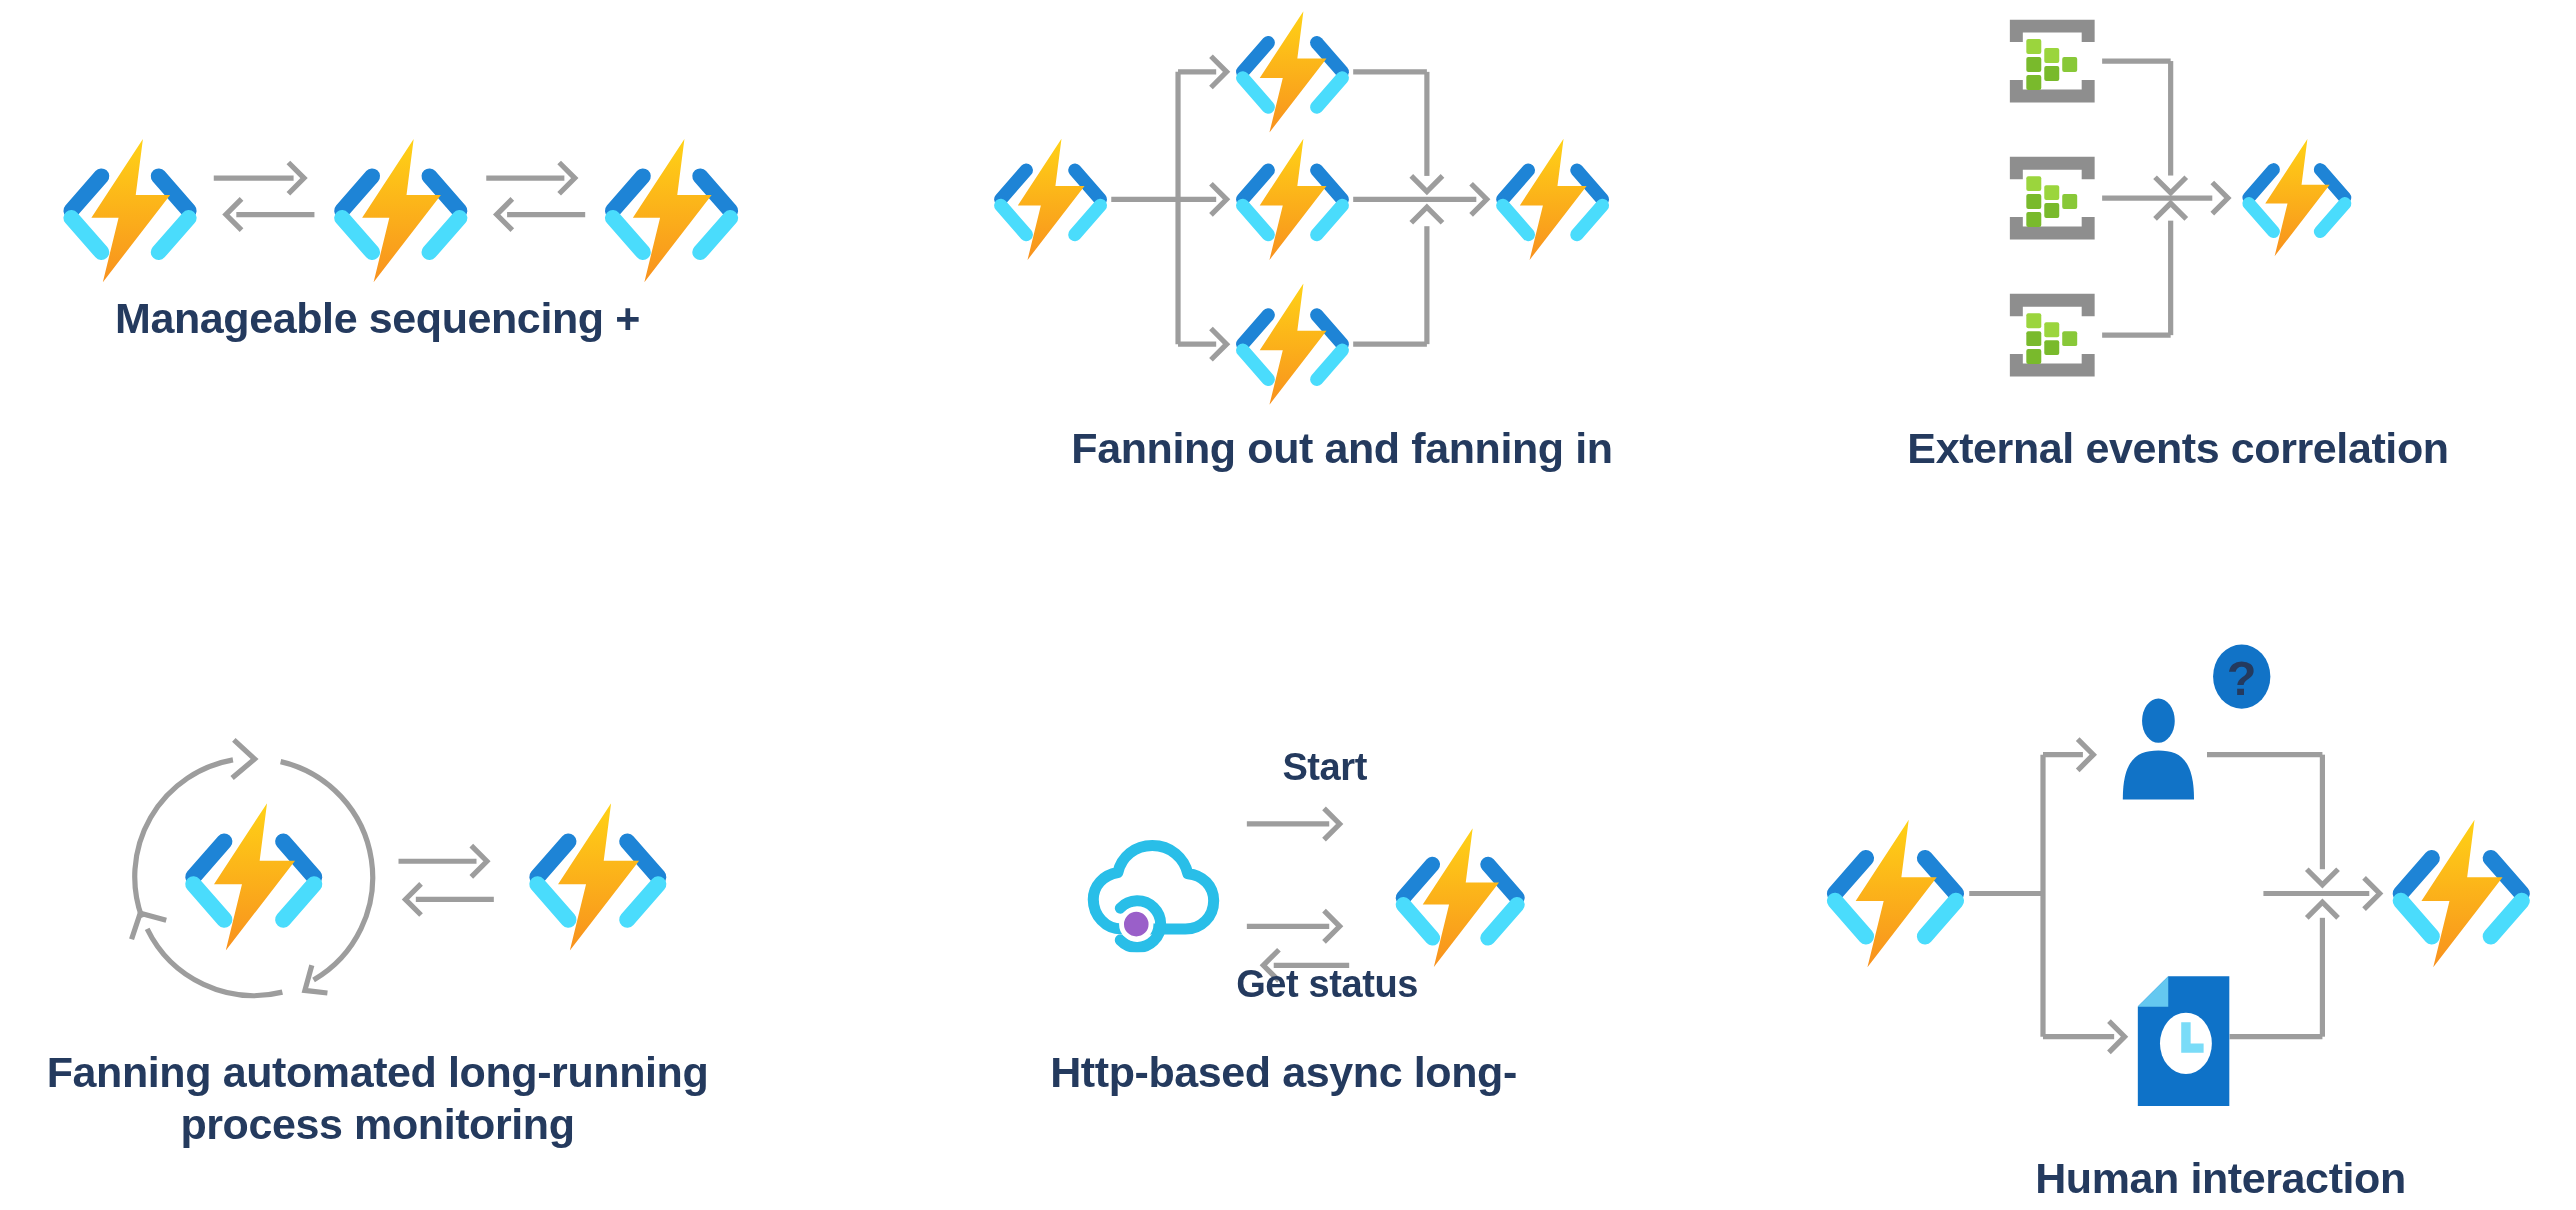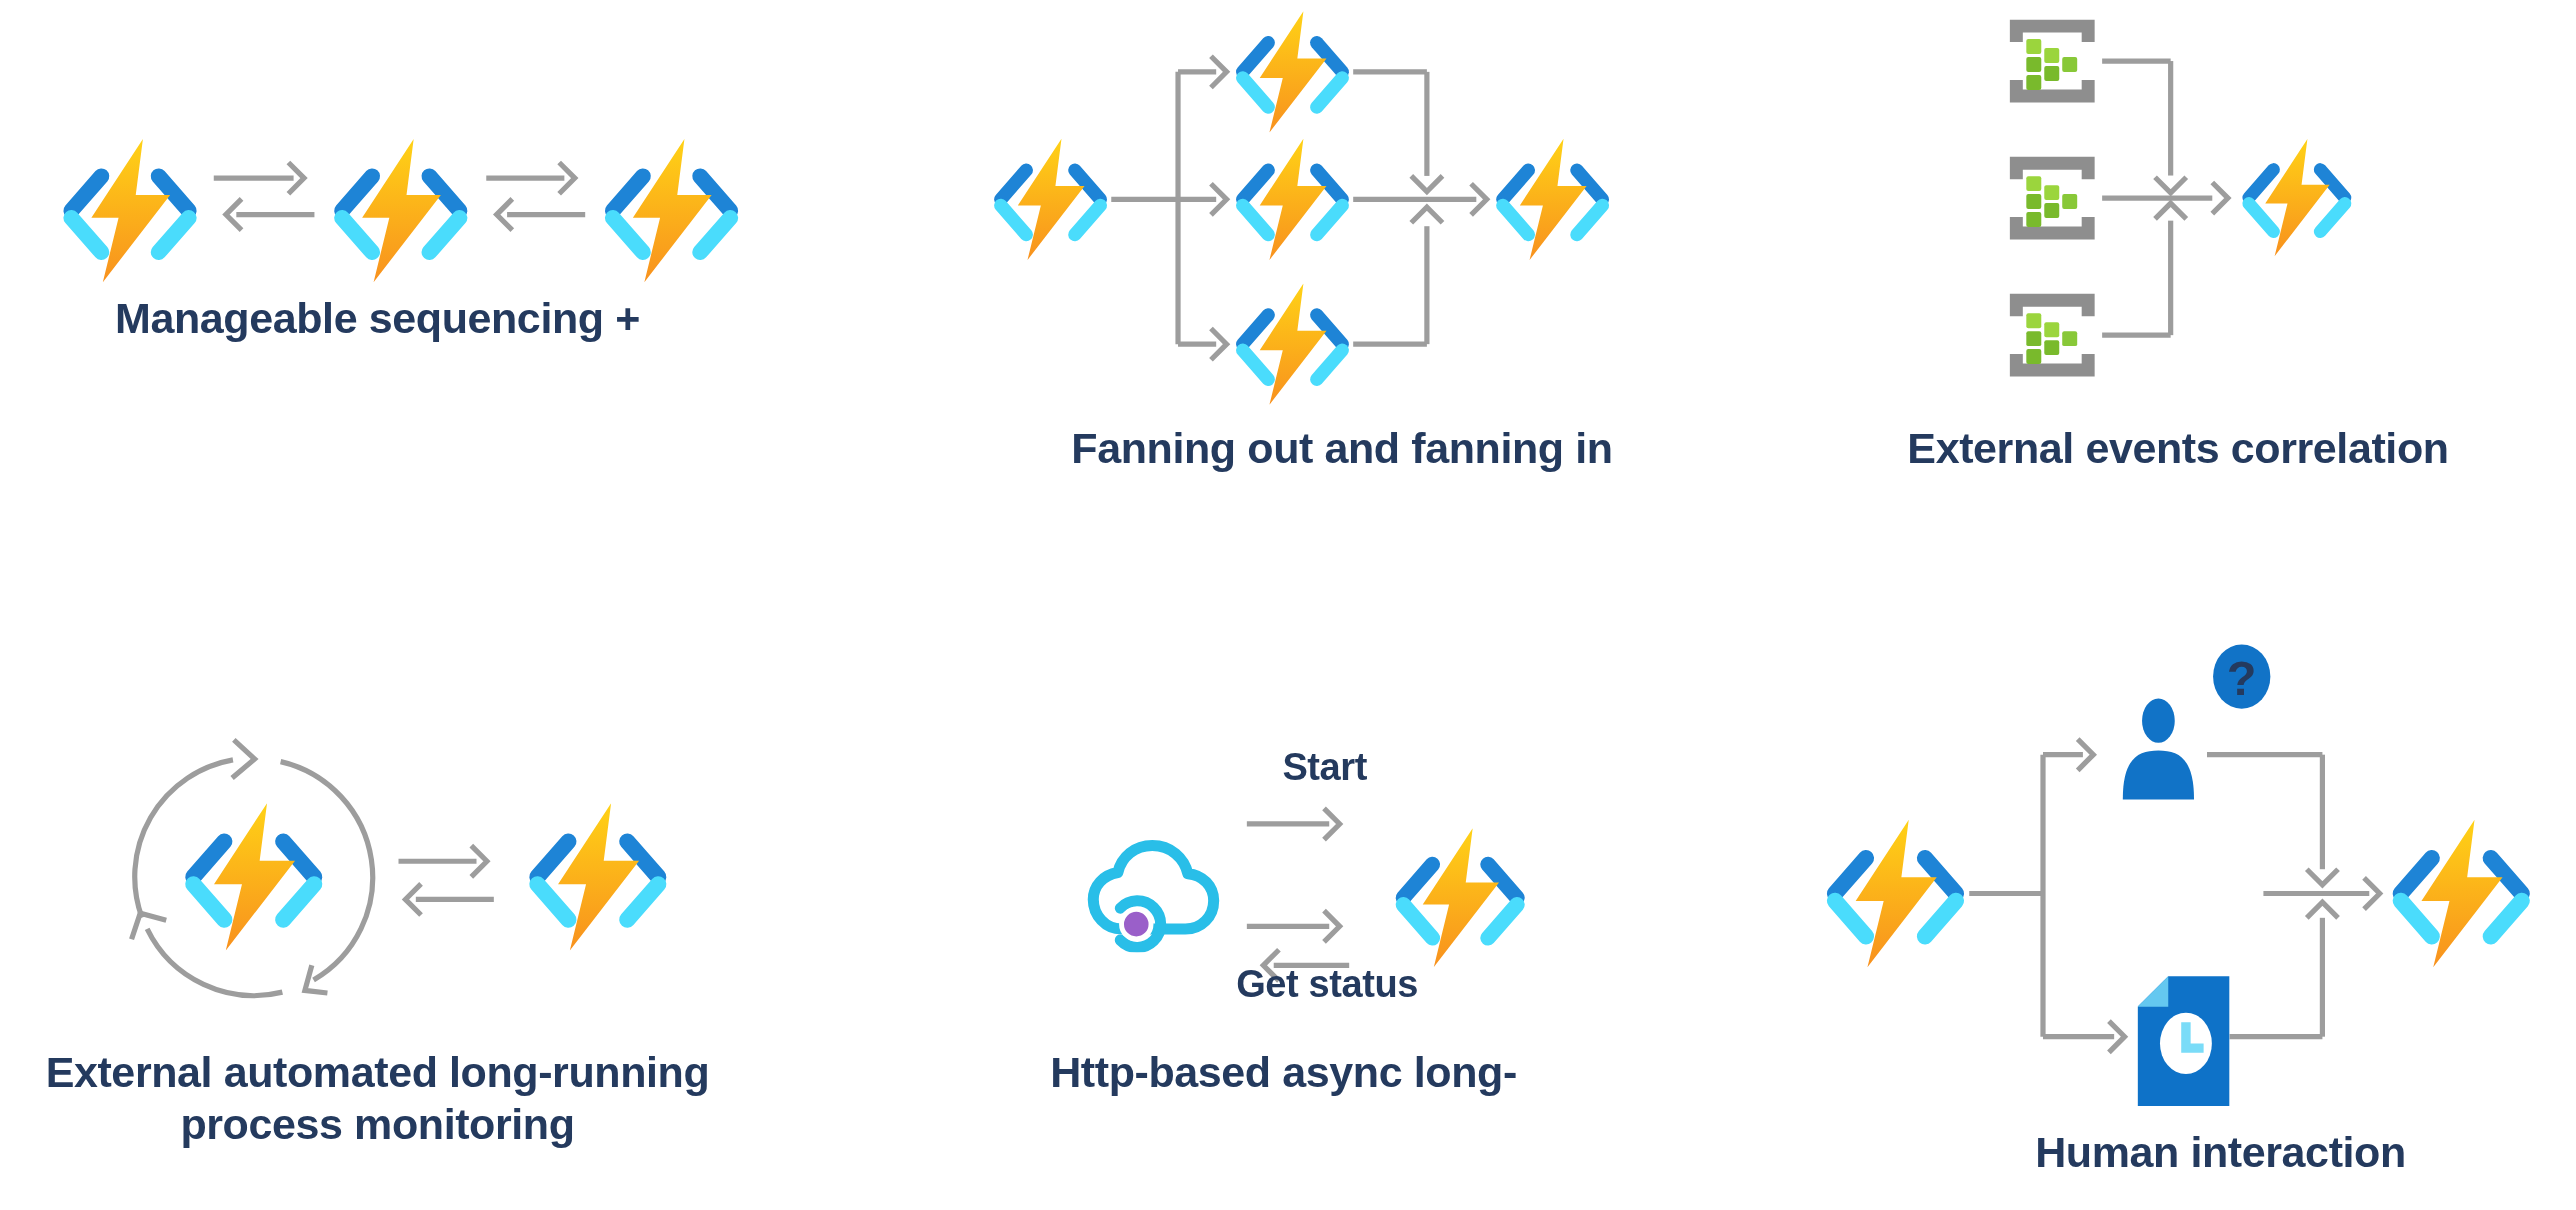--- a/index.html
+++ b/index.html
@@ -192,21 +192,21 @@
         <line class="arrow" x1="350" y1="148" x2="440" y2="148"></line>
         <polyline class="chev" points="434,130 452,148 434,166"></polyline>
       </g>
       <g>
         <line class="arrow" x1="460" y1="192" x2="370" y2="192"></line>
         <polyline class="chev" points="376,174 358,192 376,210"></polyline>
       </g>
       <use href="#sym-func" x="495" y="81" width="170" height="170"></use>
     </svg>
     <div class="caption" style="left:26px; top:1046px; width:703px;">
-      <div>External automated long-running</div>
+      <div>Fanning automated long-running</div>
       <div>process monitoring</div>
     </div>
   </section>
 
   
   <section>
     <svg class="panel-svg" style="left:1076px; top:737px;" width="503" height="278" viewBox="0 0 580 320">
       <use href="#sym-cloud" x="10" y="98" width="170" height="150"></use>
       <g>
         <line class="arrow" x1="197" y1="100" x2="292" y2="100"></line>
@@ -250,19 +250,19 @@
       </g>
       <use href="#sym-func" x="40" y="215" width="170" height="170"></use>
       <use href="#sym-person" x="372" y="72" width="112" height="122"></use>
       <g>
         <ellipse class="q-bubble" cx="524" cy="50" rx="33" ry="37"></ellipse>
         <text class="q-mark" x="524" y="52" text-anchor="middle" dominant-baseline="central">?</text>
       </g>
       <use href="#sym-doc" x="404" y="394" width="106" height="152"></use>
       <use href="#sym-func" x="692" y="215" width="170" height="170"></use>
     </svg>
-    <div class="caption" style="left:1917px; top:1126px; width:607px;">
+    <div class="caption" style="left:1917px; top:1152px; width:607px;">
       <div>Human interaction</div>
     </div>
   </section>
 
 </div>
 
 
 </body></html>

